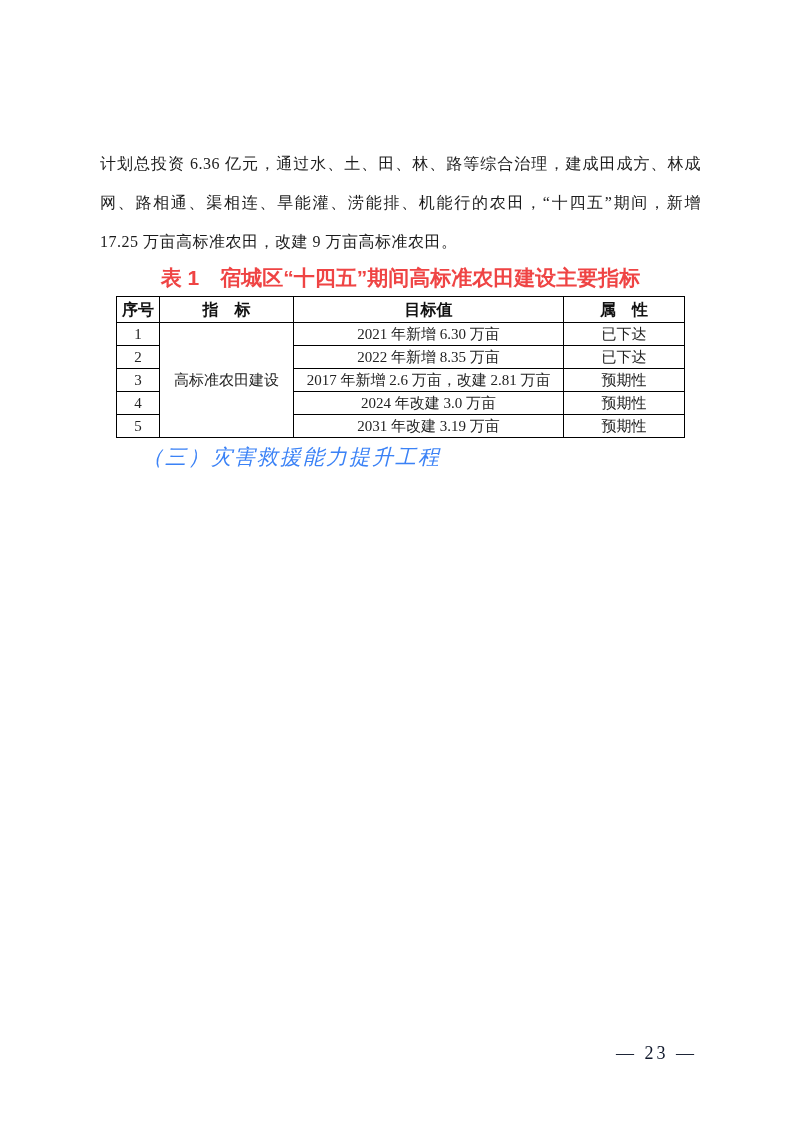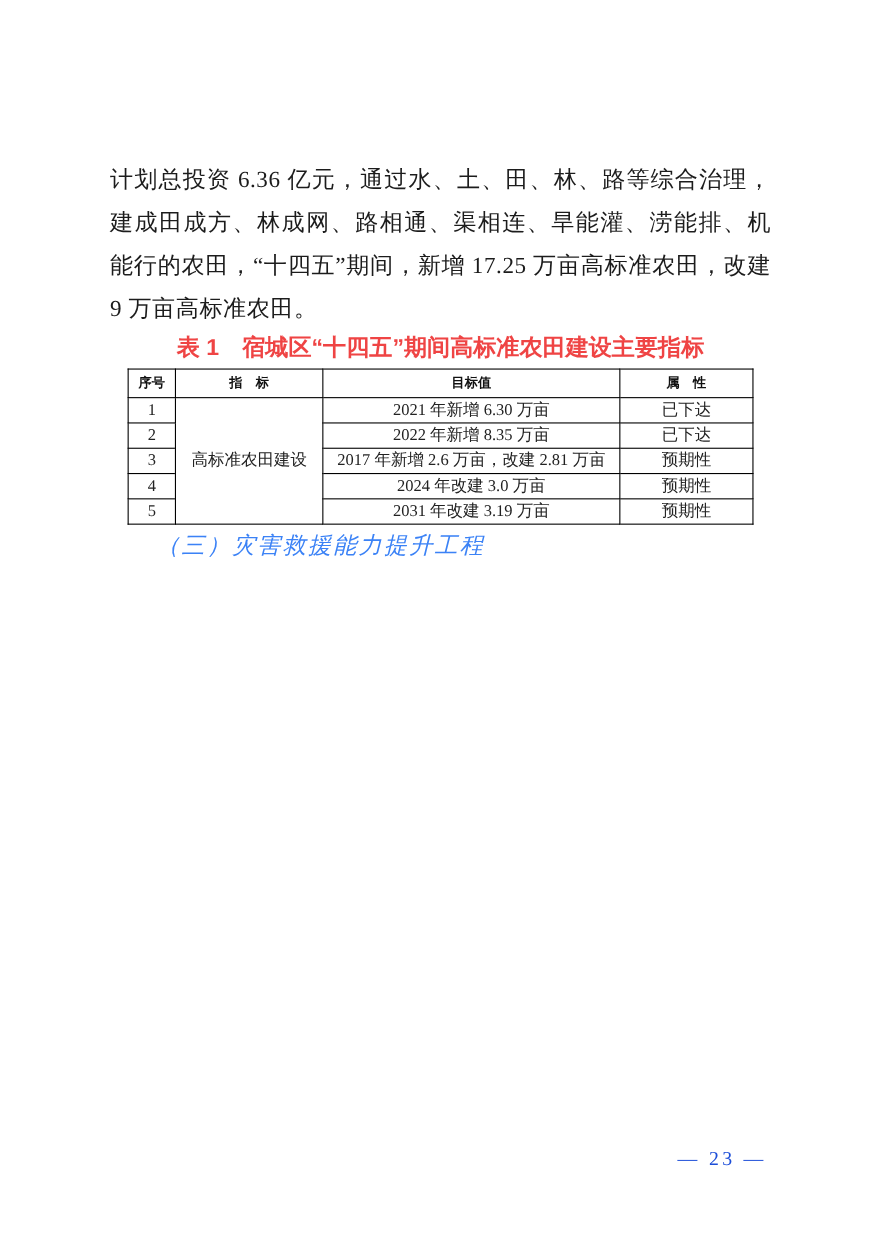--- a/index.html
+++ b/index.html
@@ -19,21 +19,21 @@
     box-sizing: border-box;
   }
   .content {
     position: absolute;
     left: 100px;
     top: 144px;
     width: 601px;
   }
   .body-text {
     margin: 0;
-    font-size: 21px;
+    font-size: 16px;
     line-height: 39px;
     text-align: justify;
     text-indent: 2em;
     letter-spacing: 0.5px;
   }
   .body-text.no-indent {
     text-indent: 0;
   }
   .table-title {
     margin: 3px 0 4px 0;
@@ -59,40 +59,40 @@
     text-align: center;
     vertical-align: middle;
     height: 22px;
     line-height: 1.1;
     overflow: hidden;
     white-space: nowrap;
   }
   table.data-table th {
     font-family: "Liberation Sans", "DejaVu Sans", sans-serif;
     font-weight: bold;
-    font-size: 12px;
+    font-size: 16px;
     height: 25px;
     color: #111111;
   }
   .section-heading {
     margin: 0;
     font-size: 21px;
     line-height: 39px;
     text-indent: 2em;
     font-style: italic;
     letter-spacing: 2px;
     color: #3b82f6;
   }
   .page-footer {
     position: absolute;
     right: 96px;
     bottom: 58px;
     font-size: 18px;
     letter-spacing: 3px;
-    color: #1d4ed8;
+    color: #0f172a;
   }
 </style>
 </head>
 <body>
 
 <div class="page">
   <div class="content">
 
     <p class="body-text no-indent">计划总投资 6.36 亿元，通过水、土、田、林、路等综合治理，建成田成方、林成网、路相通、渠相连、旱能灌、涝能排、机能行的农田，“十四五”期间，新增 17.25 万亩高标准农田，改建 9 万亩高标准农田。</p>
 

